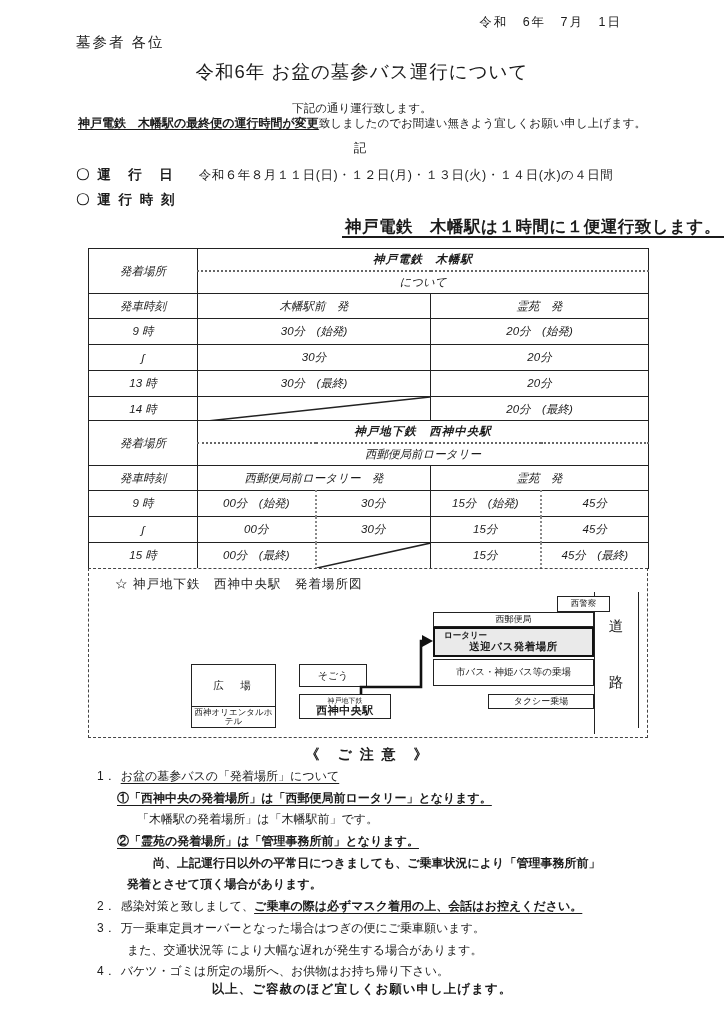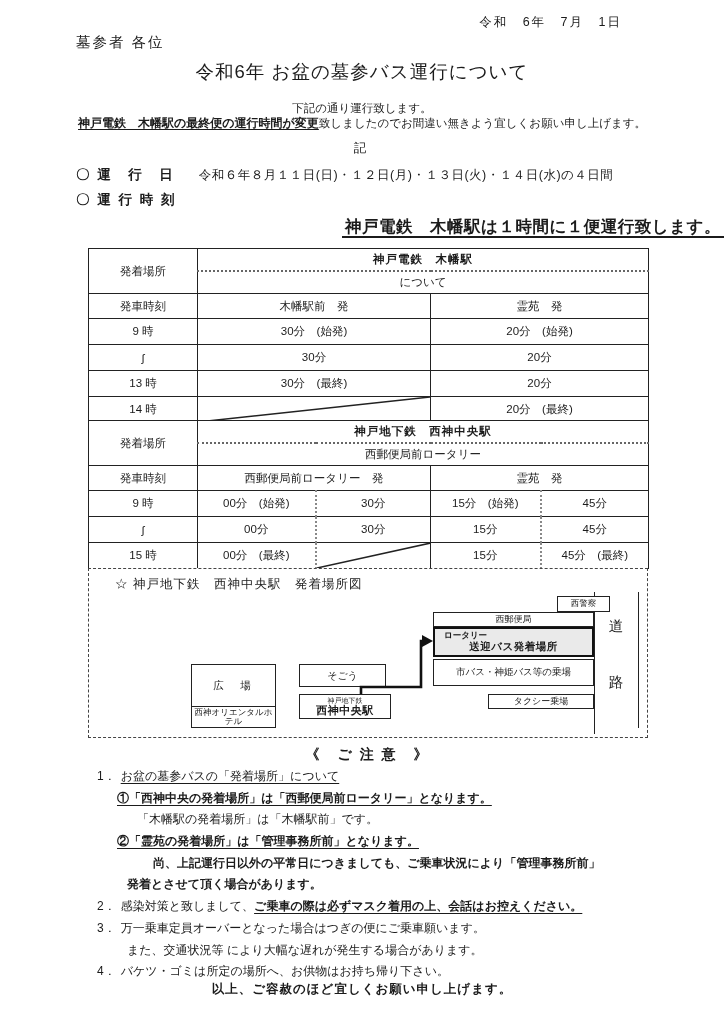--- a/index.html
+++ b/index.html
@@ -23,21 +23,21 @@
   .intro2 .em { font-weight:bold; font-size:12px; text-decoration:underline; text-underline-offset:2px; }
   .record { top:140px; left:0; width:100%; text-align:center; font-size:12.5px; letter-spacing:4px; }
   .bullet1 { top:166px; left:76px; font-size:13.5px; }
   .bullet1 .blabel, .bullet2 .blabel { font-weight:bold; letter-spacing:2px;text-align:right; }
   .bullet1 .bvalue { font-weight:normal; font-size:12.5px; margin-left:24px; letter-spacing:0.5px; }
   .bullet2 { top:191px; left:76px; font-size:13.5px; }
   .banner { top:216px; left:0; width:100%; text-align:right; }
   .banner span { font-size:16.5px; font-weight:bold; letter-spacing:0.5px; border-bottom:2.5px solid var(--ink); padding:0 3px 1px 3px; }
 
   .sched { position:absolute; left:88px; width:560px; border-collapse:collapse; table-layout:fixed; background:var(--paper); }
-  .sched td { border:1.5px solid #222; font-size:11.5px; text-align:center; vertical-align:middle; padding:0; }
+  .sched td { border:1.5px solid #222; font-size:11.5px; text-align:center; vertical-align:middle; padding:0;font-style:italic; }
   .sched tr.hdr td { height:21px; }
   .sched td.station { font-weight:bold; letter-spacing:1px; border-bottom:2px dotted #666; }
   .sched td.stop { border-top:2px dotted #666; }
   .sched tr.dep td { height:24px; }
   .sched tr.data td { height:25px; }
   .sched td.dd { border-left:2px dotted #888; }
   .t1 { top:248px; }
   .t2 { top:420px; }
   td.diag { position:relative; }
   .diagline { position:absolute; left:0; top:0; width:100%; height:100%; display:block; }
@@ -49,21 +49,21 @@
   .b-police { left:452px; top:27px; width:53px; height:16px; font-size:8.5px;margin-left:16px; }
   .b-post { left:344px; top:43px; width:161px; height:15px; font-size:9px; }
   .b-rotary { left:344px; top:58px; width:161px; height:30px; border:2.5px solid #111; background:var(--rotary_fill); }
   .rotary-small { position:absolute; left:9px; top:2px; font-size:8.5px; font-weight:bold; }
   .rotary-main { position:absolute; left:0; bottom:2px; width:100%; text-align:center; font-size:10.5px; font-weight:bold; letter-spacing:0.5px; }
   .b-citybus { left:344px; top:90px; width:161px; height:27px; font-size:9.5px; }
   .b-taxi { left:399px; top:125px; width:106px; height:15px; font-size:9px; }
   .b-plaza { left:102px; top:95px; width:85px; height:64px; flex-direction:column; padding:0; align-items:stretch; }
   .plaza-top { flex:1; display:flex; align-items:center; justify-content:center; font-size:10.5px; letter-spacing:3px; }
   .plaza-bottom { height:20px; border-top:1.3px solid #222; display:flex; align-items:center; justify-content:center; font-size:8.5px; }
-  .b-sogo { left:210px; top:95px; width:87px; height:23px; font-size:10px; }
+  .b-sogo { left:210px; top:95px; width:68px; height:23px; font-size:10px; }
   .b-station { left:210px; top:125px; width:92px; height:25px; border:1.6px solid #222; flex-direction:column; }
   .station-small { font-size:7px; }
   .station-main { font-size:11px; font-weight:bold; letter-spacing:0.5px; }
   .road-line { position:absolute; border-left:1.6px solid #222; }
   .rl1 { left:505px; top:23px; height:142px; }
   .rl2 { left:549px; top:23px; height:136px; }
   .road-char { position:absolute; left:505px; width:44px; text-align:center; font-size:14.5px; }
   .rc1 { top:48px; } .rc2 { top:104px; }
   .arrow-svg { position:absolute; left:0; top:0; width:556px; height:166px; }
   .arrow-svg polyline { fill:none; stroke:#111; stroke-width:2.6; }

